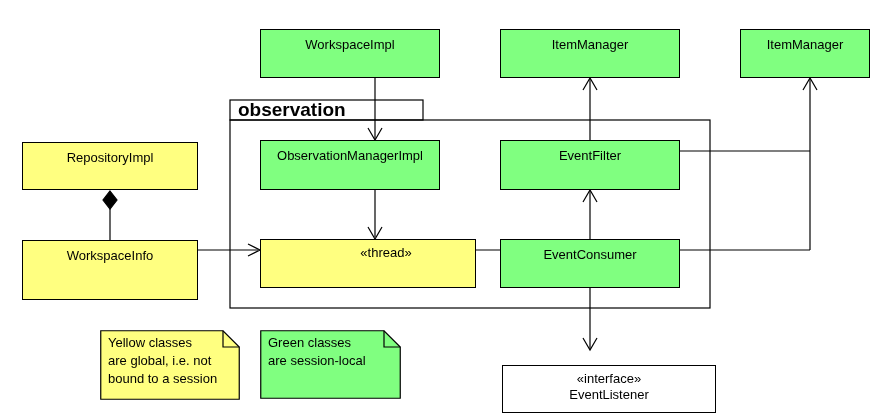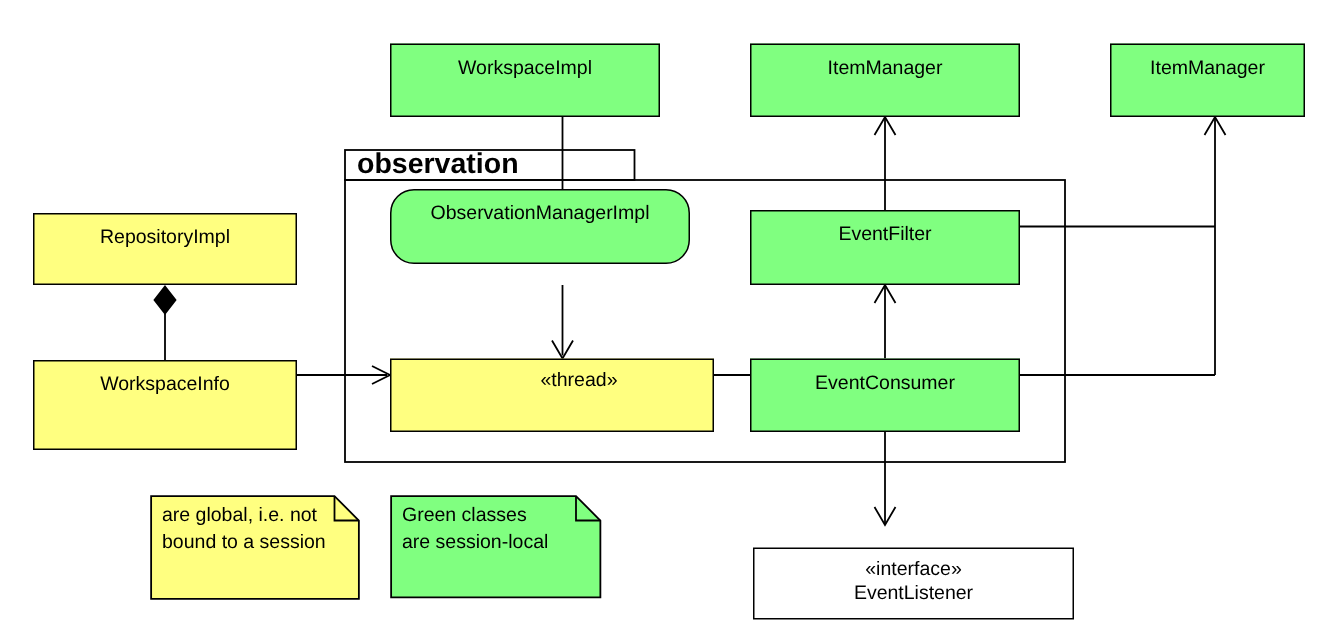--- a/index.html
+++ b/index.html
@@ -104,21 +104,21 @@
   </div>
 
   <div class="box yellow pad1" style="left:22px;top:142px;width:176px;height:48px;">
     <span class="cname">RepositoryImpl</span>
   </div>
 
   <div class="box yellow pad1" style="left:22px;top:240px;width:176px;height:60px;">
     <span class="cname">WorkspaceInfo</span>
   </div>
 
-  <div class="box green pad1" style="left:260px;top:126px;width:200px;height:50px;border-radius:16px;">
+  <div class="box green pad1" style="left:260px;top:140px;width:180px;height:50px;">
     <span class="cname">ObservationManagerImpl</span>
   </div>
 
   <div class="box green pad1" style="left:500px;top:140px;width:180px;height:50px;">
     <span class="cname">EventFilter</span>
   </div>
 
   <div class="box yellow pad2" style="left:260px;top:239px;width:216px;height:49px;padding-left:36px;">
     <span class="stereo">«thread»</span>
   </div>
@@ -126,20 +126,21 @@
   <div class="box green pad1" style="left:500px;top:239px;width:180px;height:49px;">
     <span class="cname">EventConsumer</span>
   </div>
 
   <div class="box white pad2" style="left:502px;top:365px;width:214px;height:48px;text-align:center;">
     <span class="stereo">«interface»</span>
     <span class="cname italic">EventListener</span>
   </div>
 
   <div class="note-text" style="left:108px;top:334px;width:126px;">
+    <span>Yellow classes</span>
     <span>are global, i.e. not</span>
     <span>bound to a session</span>
   </div>
   <div class="note-text" style="left:268px;top:334px;width:128px;">
     <span>Green classes</span>
     <span>are session-local</span>
   </div>
 
 </div>
 

